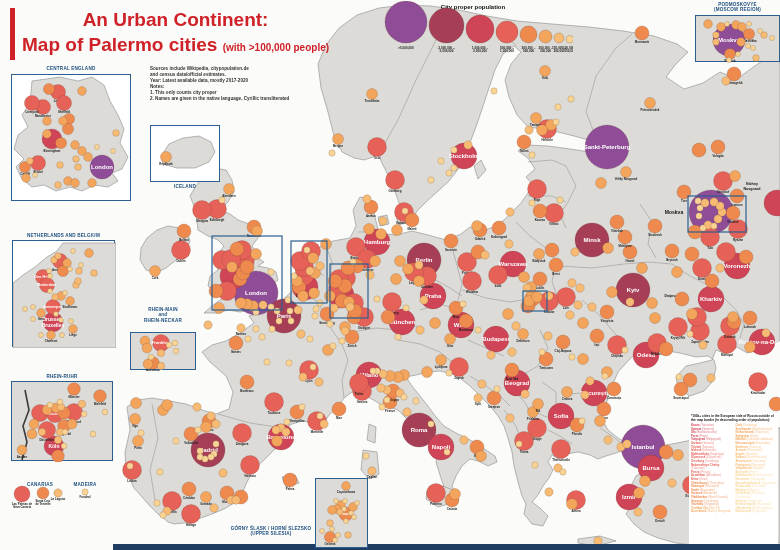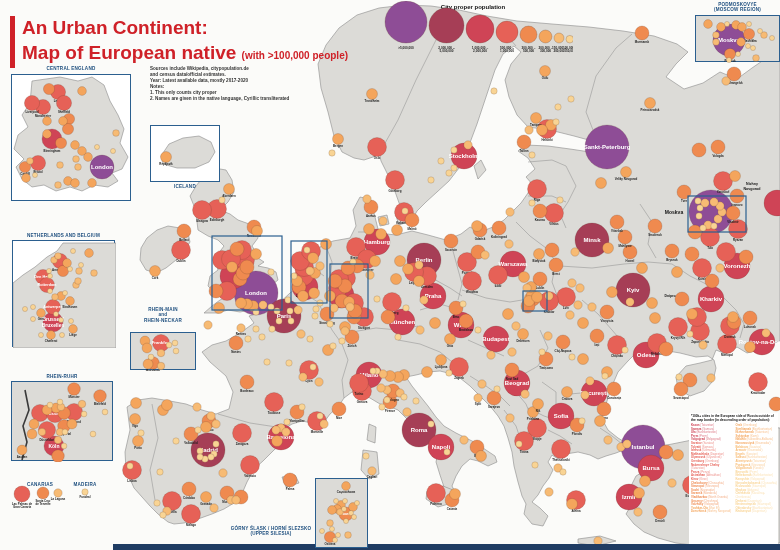--- a/index.html
+++ b/index.html
@@ -1,21 +1,21 @@
 <!DOCTYPE html>
 <html><head>
 <meta charset="utf-8">
 <style>
   html,body{margin:0;padding:0;}
   #stage{position:relative;width:780px;height:550px;background:#fbfbf9;overflow:hidden;
          font-family:"Liberation Sans",sans-serif;}
   #mapsvg{position:absolute;left:0;top:0;}
   .ov{position:absolute;}
   
-  #title-block{left:10px;top:16px;display:flex;gap:7px;}
+  #title-block{left:10px;top:8px;display:flex;gap:7px;text-align:center;}
   #title-bar{width:5px;height:52px;background:#cf2128;}
   .t1{font-size:19px;font-weight:bold;color:#cf2128;line-height:24px;}
   .t2{font-size:19px;font-weight:bold;color:#cf2128;line-height:26px;}
   .t2 small{font-size:10px;font-weight:bold;}
   
   #sources{left:150px;top:66px;width:185px;font-size:4.6px;line-height:6px;color:#333;font-weight:bold;}
   
   #legend{left:373px;top:1px;}
   
   .inset{position:absolute;box-sizing:border-box;}
@@ -1546,21 +1546,21 @@
         <text x="752" y="185" text-anchor="middle" fill="#111" font-size="3.6" font-weight="bold" font-family="&quot;Liberation Sans&quot;,sans-serif">Nizhny</text>
         <text x="752" y="190" text-anchor="middle" fill="#111" font-size="3.6" font-weight="bold" font-family="&quot;Liberation Sans&quot;,sans-serif">Novgorod</text>
         <text x="670" y="297" text-anchor="middle" fill="#111" font-size="3.4" font-weight="bold" font-family="&quot;Liberation Sans&quot;,sans-serif">Dnipro</text>
       </g>
   </svg>
 
   <div class="ov" id="title-block">
     <div id="title-bar"></div>
     <div>
       <div class="t1">An Urban Continent:</div>
-      <div class="t2"><span>Map of European native</span>
+      <div class="t2"><span>Map of Palermo cities</span>
         <small>(with &gt;100,000 people)</small></div>
     </div>
   </div>
 
   <div class="ov" id="sources">
       <div>Sources include Wikipedia, citypopulation.de</div>
       <div>and census data/official estimates.</div>
       <div>Year: Latest available data, mostly 2017-2020</div>
       <div>Notes:</div>
       <div>1. This only counts city proper</div>

